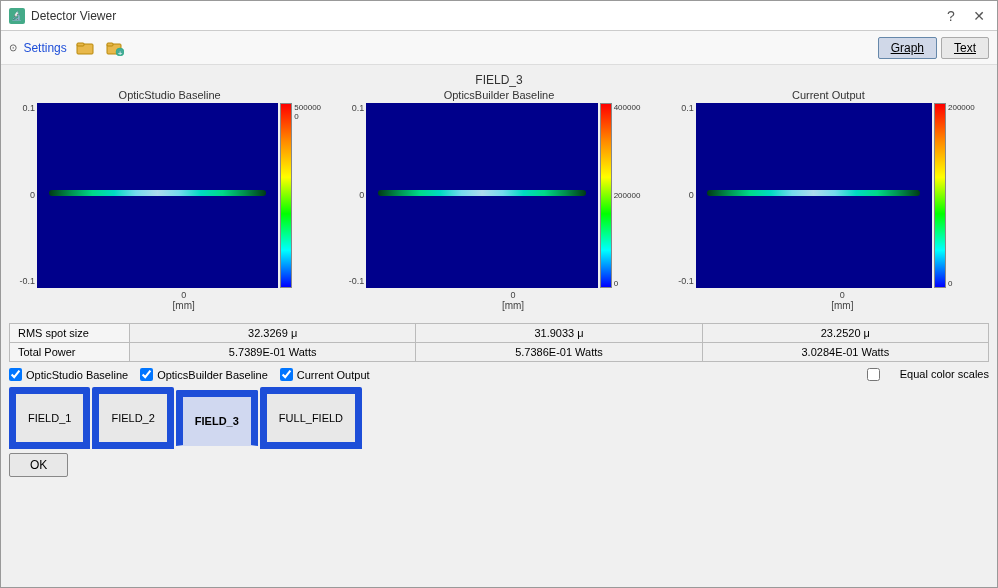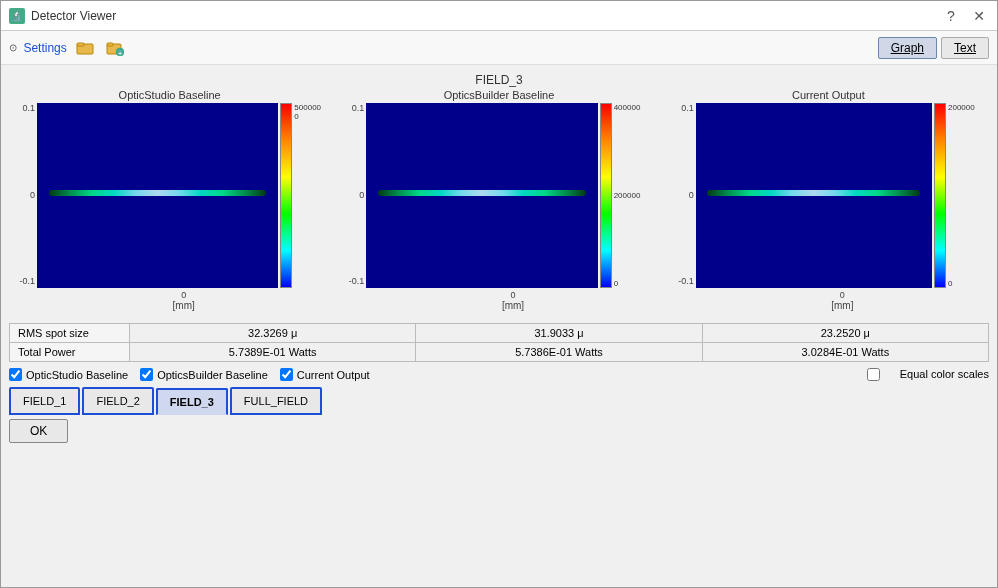--- a/index.html
+++ b/index.html
@@ -199,23 +199,23 @@
     }
 
     
     .field-tabs {
       display: flex;
       align-items: center;
       margin-top: 6px;
       gap: 2px;
     }
     .field-tab {
-      padding: 6px 12px;
+      padding: 18px 12px;
       font-size: 11px;
-      border: 2px solid #1d4ed8;
+      border: 7px solid #1d4ed8;
       background: #e8e8e8;
       cursor: pointer;
       border-radius: 2px 2px 0 0;
     }
     .field-tab.active {
       background: #d0d8f0;
       border-bottom: 1px solid #d0d8f0;
       font-weight: bold;
     }
 

